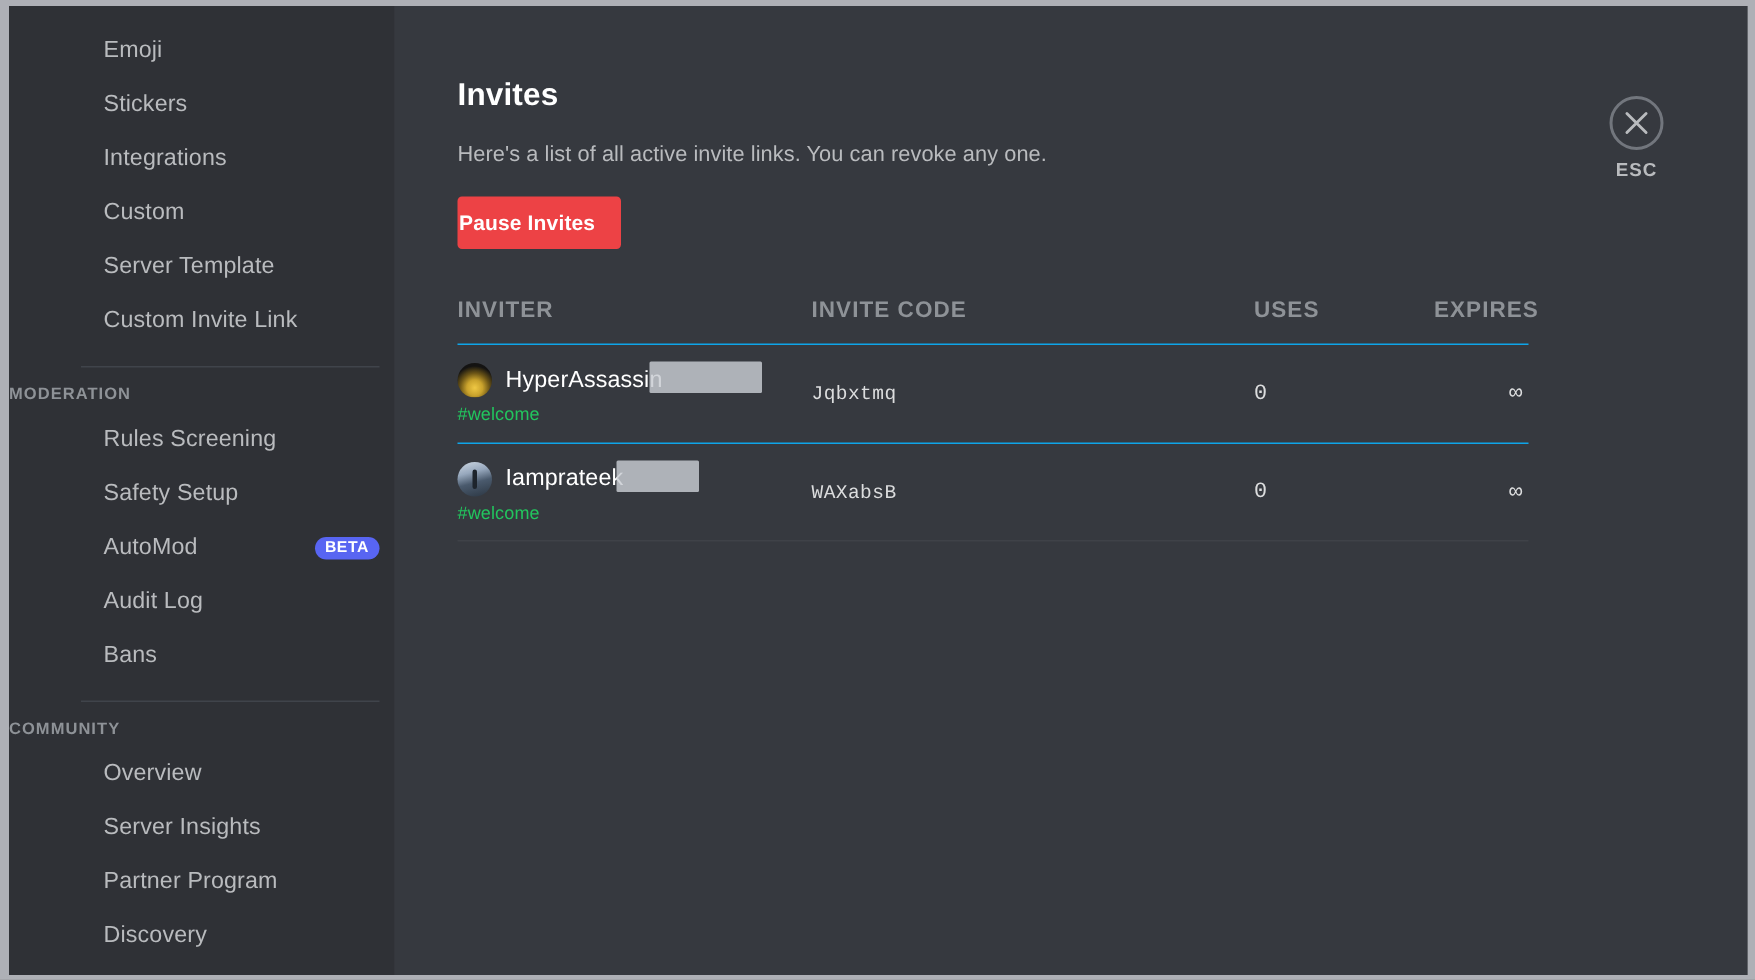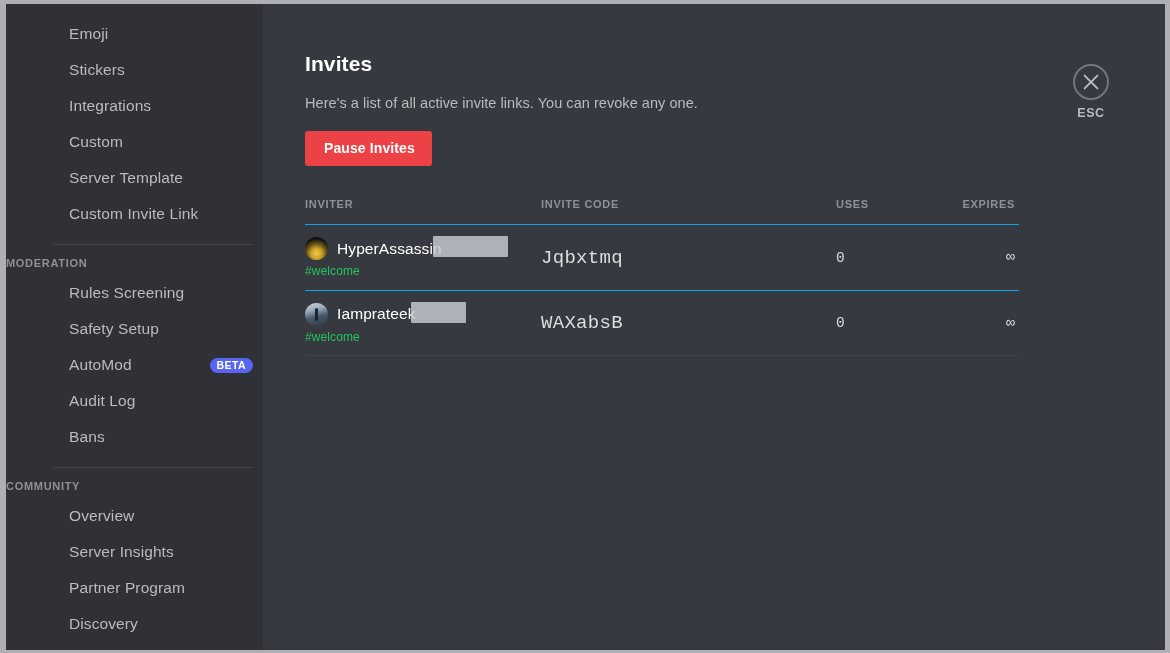--- a/index.html
+++ b/index.html
@@ -114,35 +114,35 @@
   }
 
   .btn-danger {
     background: #ed4245;
     color: #ffffff;
     border: none;
     border-radius: 3px;
     font-family: "Liberation Sans", sans-serif;
     font-size: 14px;
     font-weight: bold;
-    padding: 9px 17px 10px 19px;
+    padding: 9px 17px 10px 1px;
     cursor: pointer;
     letter-spacing: 0.1px;
   }
 
   
   .inv-table {
     margin-top: 32px;
     width: 714px;
   }
 
   .inv-head {
     display: flex;
     align-items: flex-start;
-    font-size: 11px;
+    font-size: 15px;
     font-weight: bold;
     letter-spacing: 0.7px;
     color: #8e9297;
     text-transform: uppercase;
     padding-bottom: 14px;
     margin-top: 17px;
   }
 
   .col-inviter { width: 236px; flex: 0 0 236px; }
   .col-code    { width: 295px; flex: 0 0 295px; }
@@ -210,21 +210,21 @@
 
   .inviter-chan {
     font-size: 12px;
     color: #22c55e;
     margin-top: 4px;
     letter-spacing: 0.1px;
   }
 
   .mono {
     font-family: "Liberation Mono", "DejaVu Sans Mono", monospace;
-    font-size: 19px;
+    font-size: 13px;
     color: #dcddde;
     letter-spacing: 0.3px;
   }
 
   .uses-val {
     font-family: "Liberation Mono", "DejaVu Sans Mono", monospace;
     font-size: 14.5px;
     color: #dcddde;
   }
 

